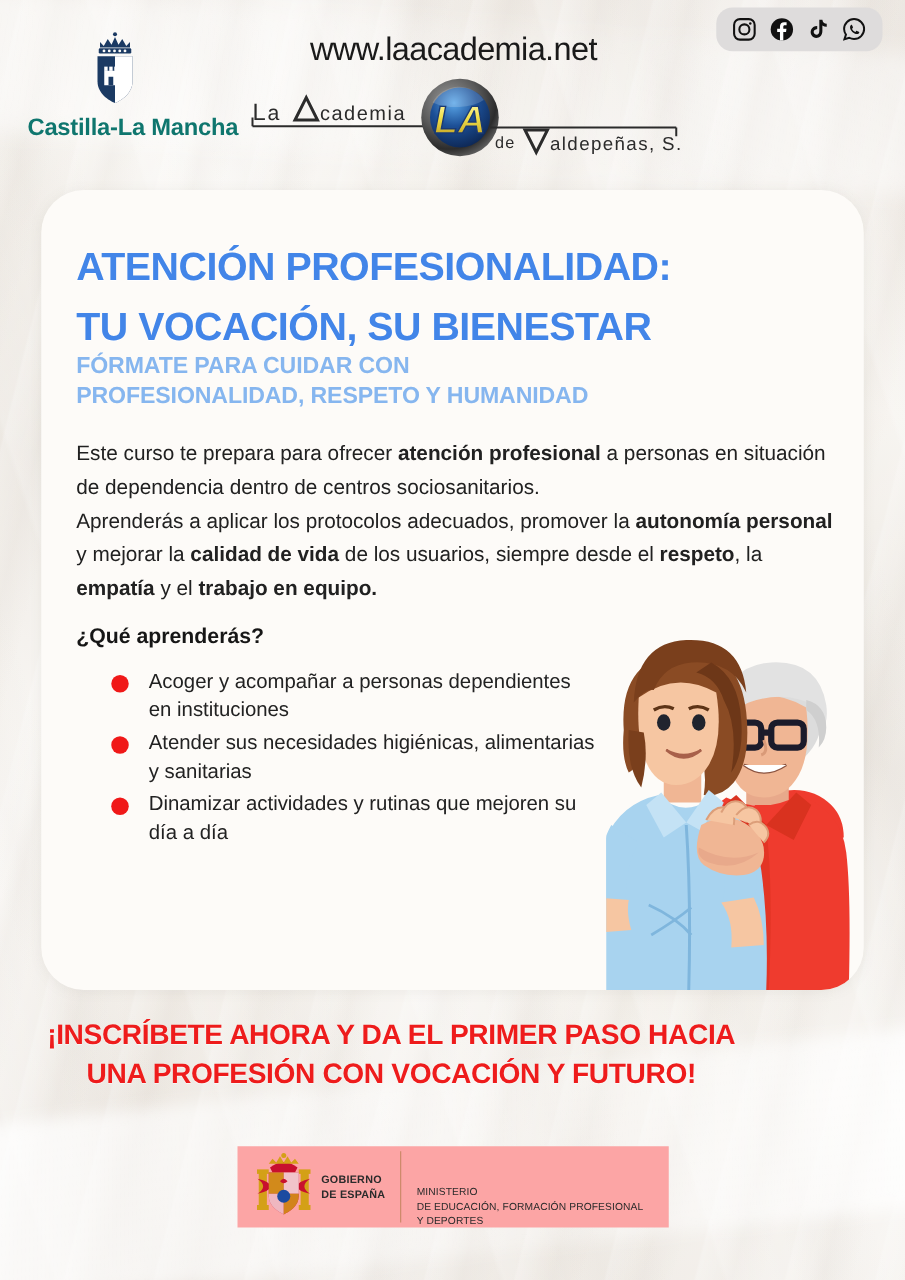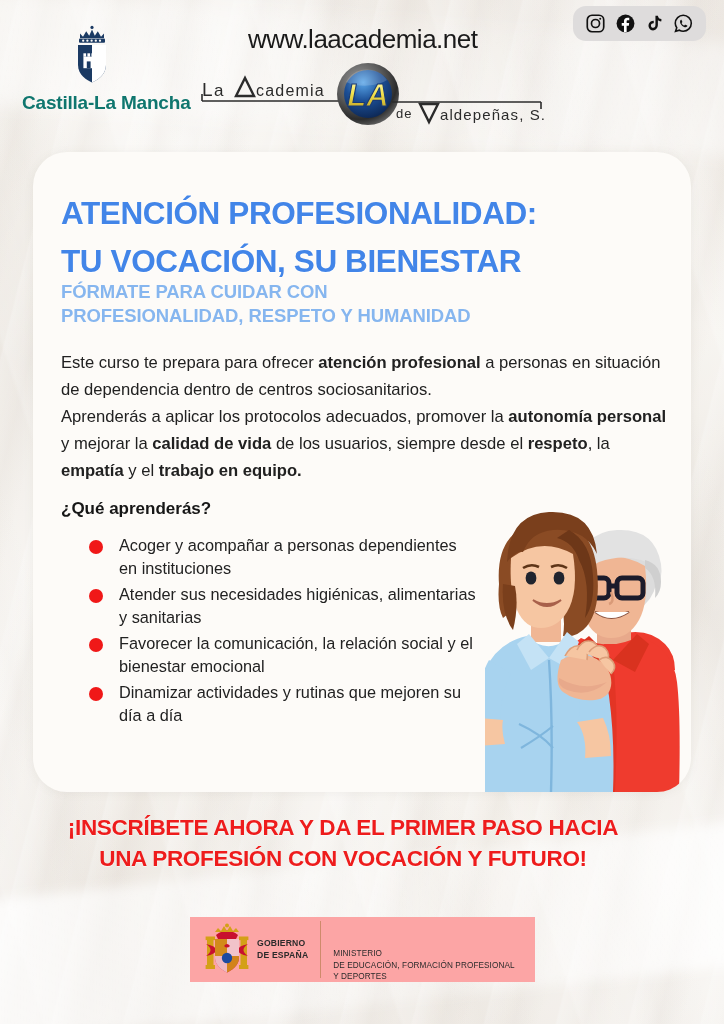--- a/index.html
+++ b/index.html
@@ -212,21 +212,20 @@
     position: absolute;
     left: 0; top: 812px;
     width: 626px;
     text-align: center;
     font-size: 22.5px;
     font-weight: 700;
     line-height: 1.38;
     color: #ee1c1c;
     letter-spacing: -0.3px;
     text-shadow: 0 1px 0 rgba(255,255,255,0.55);
-    padding-left: 30px;
   }
   .cta .l2 { display: block; }
 
   
   .ministry {
     position: absolute;
     left: 190px; top: 917px;
     width: 345px; height: 65px;
     background: #fca5a5;
     display: flex;
@@ -392,21 +391,20 @@
         <span class="l2">PROFESIONALIDAD, RESPETO Y HUMANIDAD</span>
       </div>
 
       <div class="body-copy"><span>Este curso te prepara para ofrecer </span><b>atención profesional</b><span> a personas en situación de dependencia dentro de centros sociosanitarios.</span><br><span>Aprenderás a aplicar los protocolos adecuados, promover la </span><b>autonomía personal</b><span> y mejorar la </span><b>calidad de vida</b><span> de los usuarios, siempre desde el </span><b>respeto</b><span>, la </span><b>empatía</b><span> y el </span><b>trabajo en equipo.</b></div>
 
       <div class="q-head">¿Qué aprenderás?</div>
 
       <ul class="bullets">
           <li>Acoger y acompañar a personas dependientes en instituciones</li>
           <li>Atender sus necesidades higiénicas, alimentarias y sanitarias</li>
-          <li>Favorecer la comunicación, la relación social y el bienestar emocional</li>
           <li>Dinamizar actividades y rutinas que mejoren su día a día</li>
         </ul>
 
       <div class="illustration">
         <svg width="230" height="292" viewBox="0 0 230 292" aria-hidden="true">
           <defs>
             <clipPath id="clipCard">
               <rect x="0" y="0" width="230" height="292"></rect>
             </clipPath>
           </defs>

